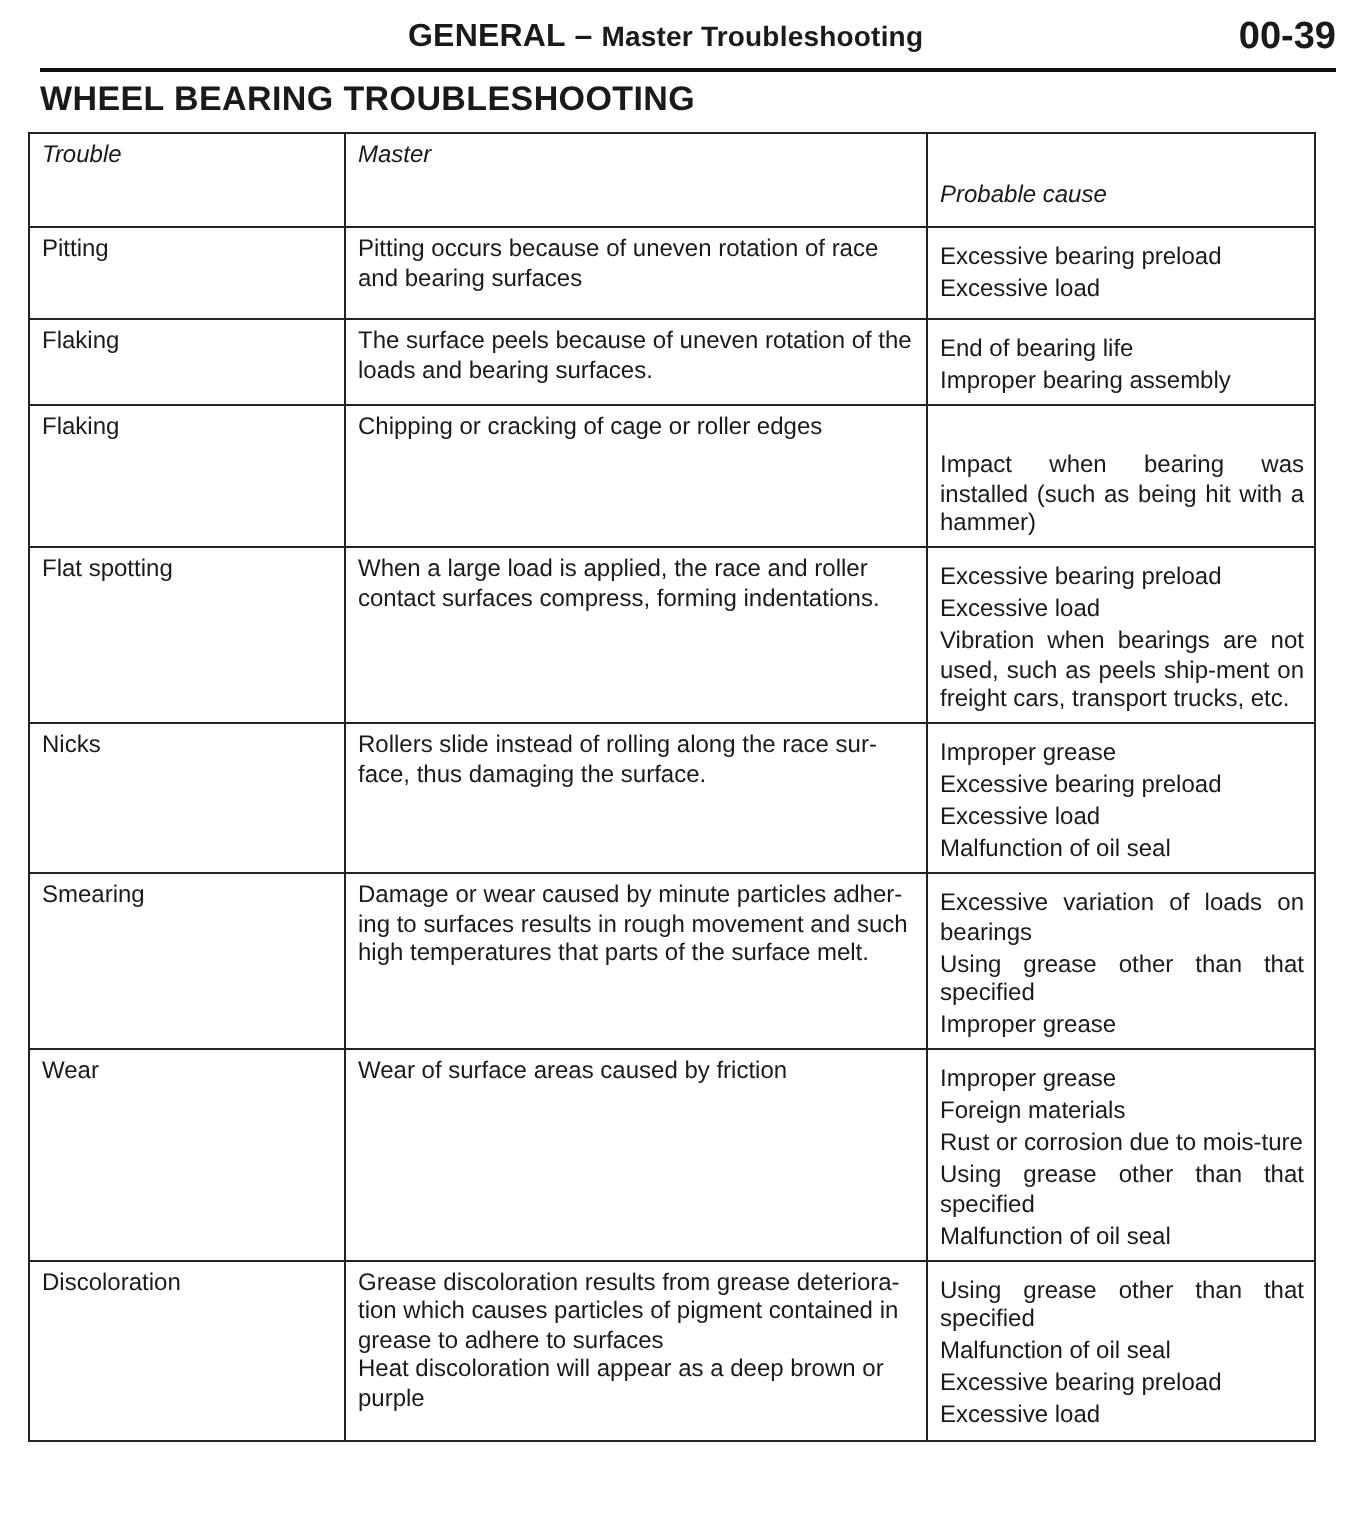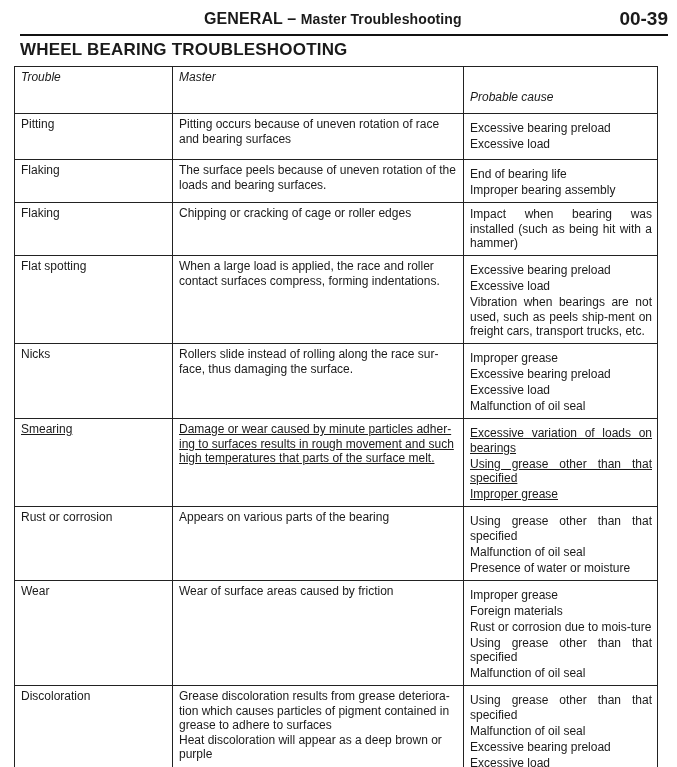--- a/index.html
+++ b/index.html
@@ -83,21 +83,21 @@
         <td class="cause" style="padding-top: 7px;">
           <div>End of bearing life</div>
           <div>Improper bearing assembly</div>
         </td>
       </tr>
       <tr style="height: 52px;">
         <td>Flaking</td>
         <td>
           <div>Chipping or cracking of cage or roller edges</div>
         </td>
-        <td class="cause just" style="padding-top: 4px;">
+        <td class="cause just" style="padding-top: 22px;">
           <div>Impact when bearing was installed (such as being hit with a hammer)</div>
         </td>
       </tr>
       <tr style="height: 82px;">
         <td>Flat spotting</td>
         <td>
           <div>When a large load is applied, the race and roller contact surfaces compress, forming indentations.</div>
         </td>
         <td class="cause just" style="padding-top: 7px;">
           <div>Excessive bearing preload</div>
@@ -110,40 +110,29 @@
         <td>
           <div>Rollers slide instead of rolling along the race sur-face, thus damaging the surface.</div>
         </td>
         <td class="cause" style="padding-top: 7px;">
           <div>Improper grease</div>
           <div>Excessive bearing preload</div>
           <div>Excessive load</div>
           <div>Malfunction of oil seal</div>
         </td>
       </tr>
-      <tr style="height: 84px; text-decoration: underline;">
+      <tr style="height: 84px;">
         <td>Smearing</td>
         <td>
           <div>Damage or wear caused by minute particles adher-ing to surfaces results in rough movement and such high temperatures that parts of the surface melt.</div>
         </td>
         <td class="cause just" style="padding-top: 7px;">
           <div>Excessive variation of loads on bearings</div>
           <div>Using grease other than that specified</div>
           <div>Improper grease</div>
-        </td>
-      </tr>
-      <tr style="height: 68px;">
-        <td>Rust or corrosion</td>
-        <td>
-          <div>Appears on various parts of the bearing</div>
-        </td>
-        <td class="cause just" style="padding-top: 7px;">
-          <div>Using grease other than that specified</div>
-          <div>Malfunction of oil seal</div>
-          <div>Presence of water or moisture</div>
         </td>
       </tr>
       <tr style="height: 104px;">
         <td>Wear</td>
         <td>
           <div>Wear of surface areas caused by friction</div>
         </td>
         <td class="cause just" style="padding-top: 7px;">
           <div>Improper grease</div>
           <div>Foreign materials</div>

